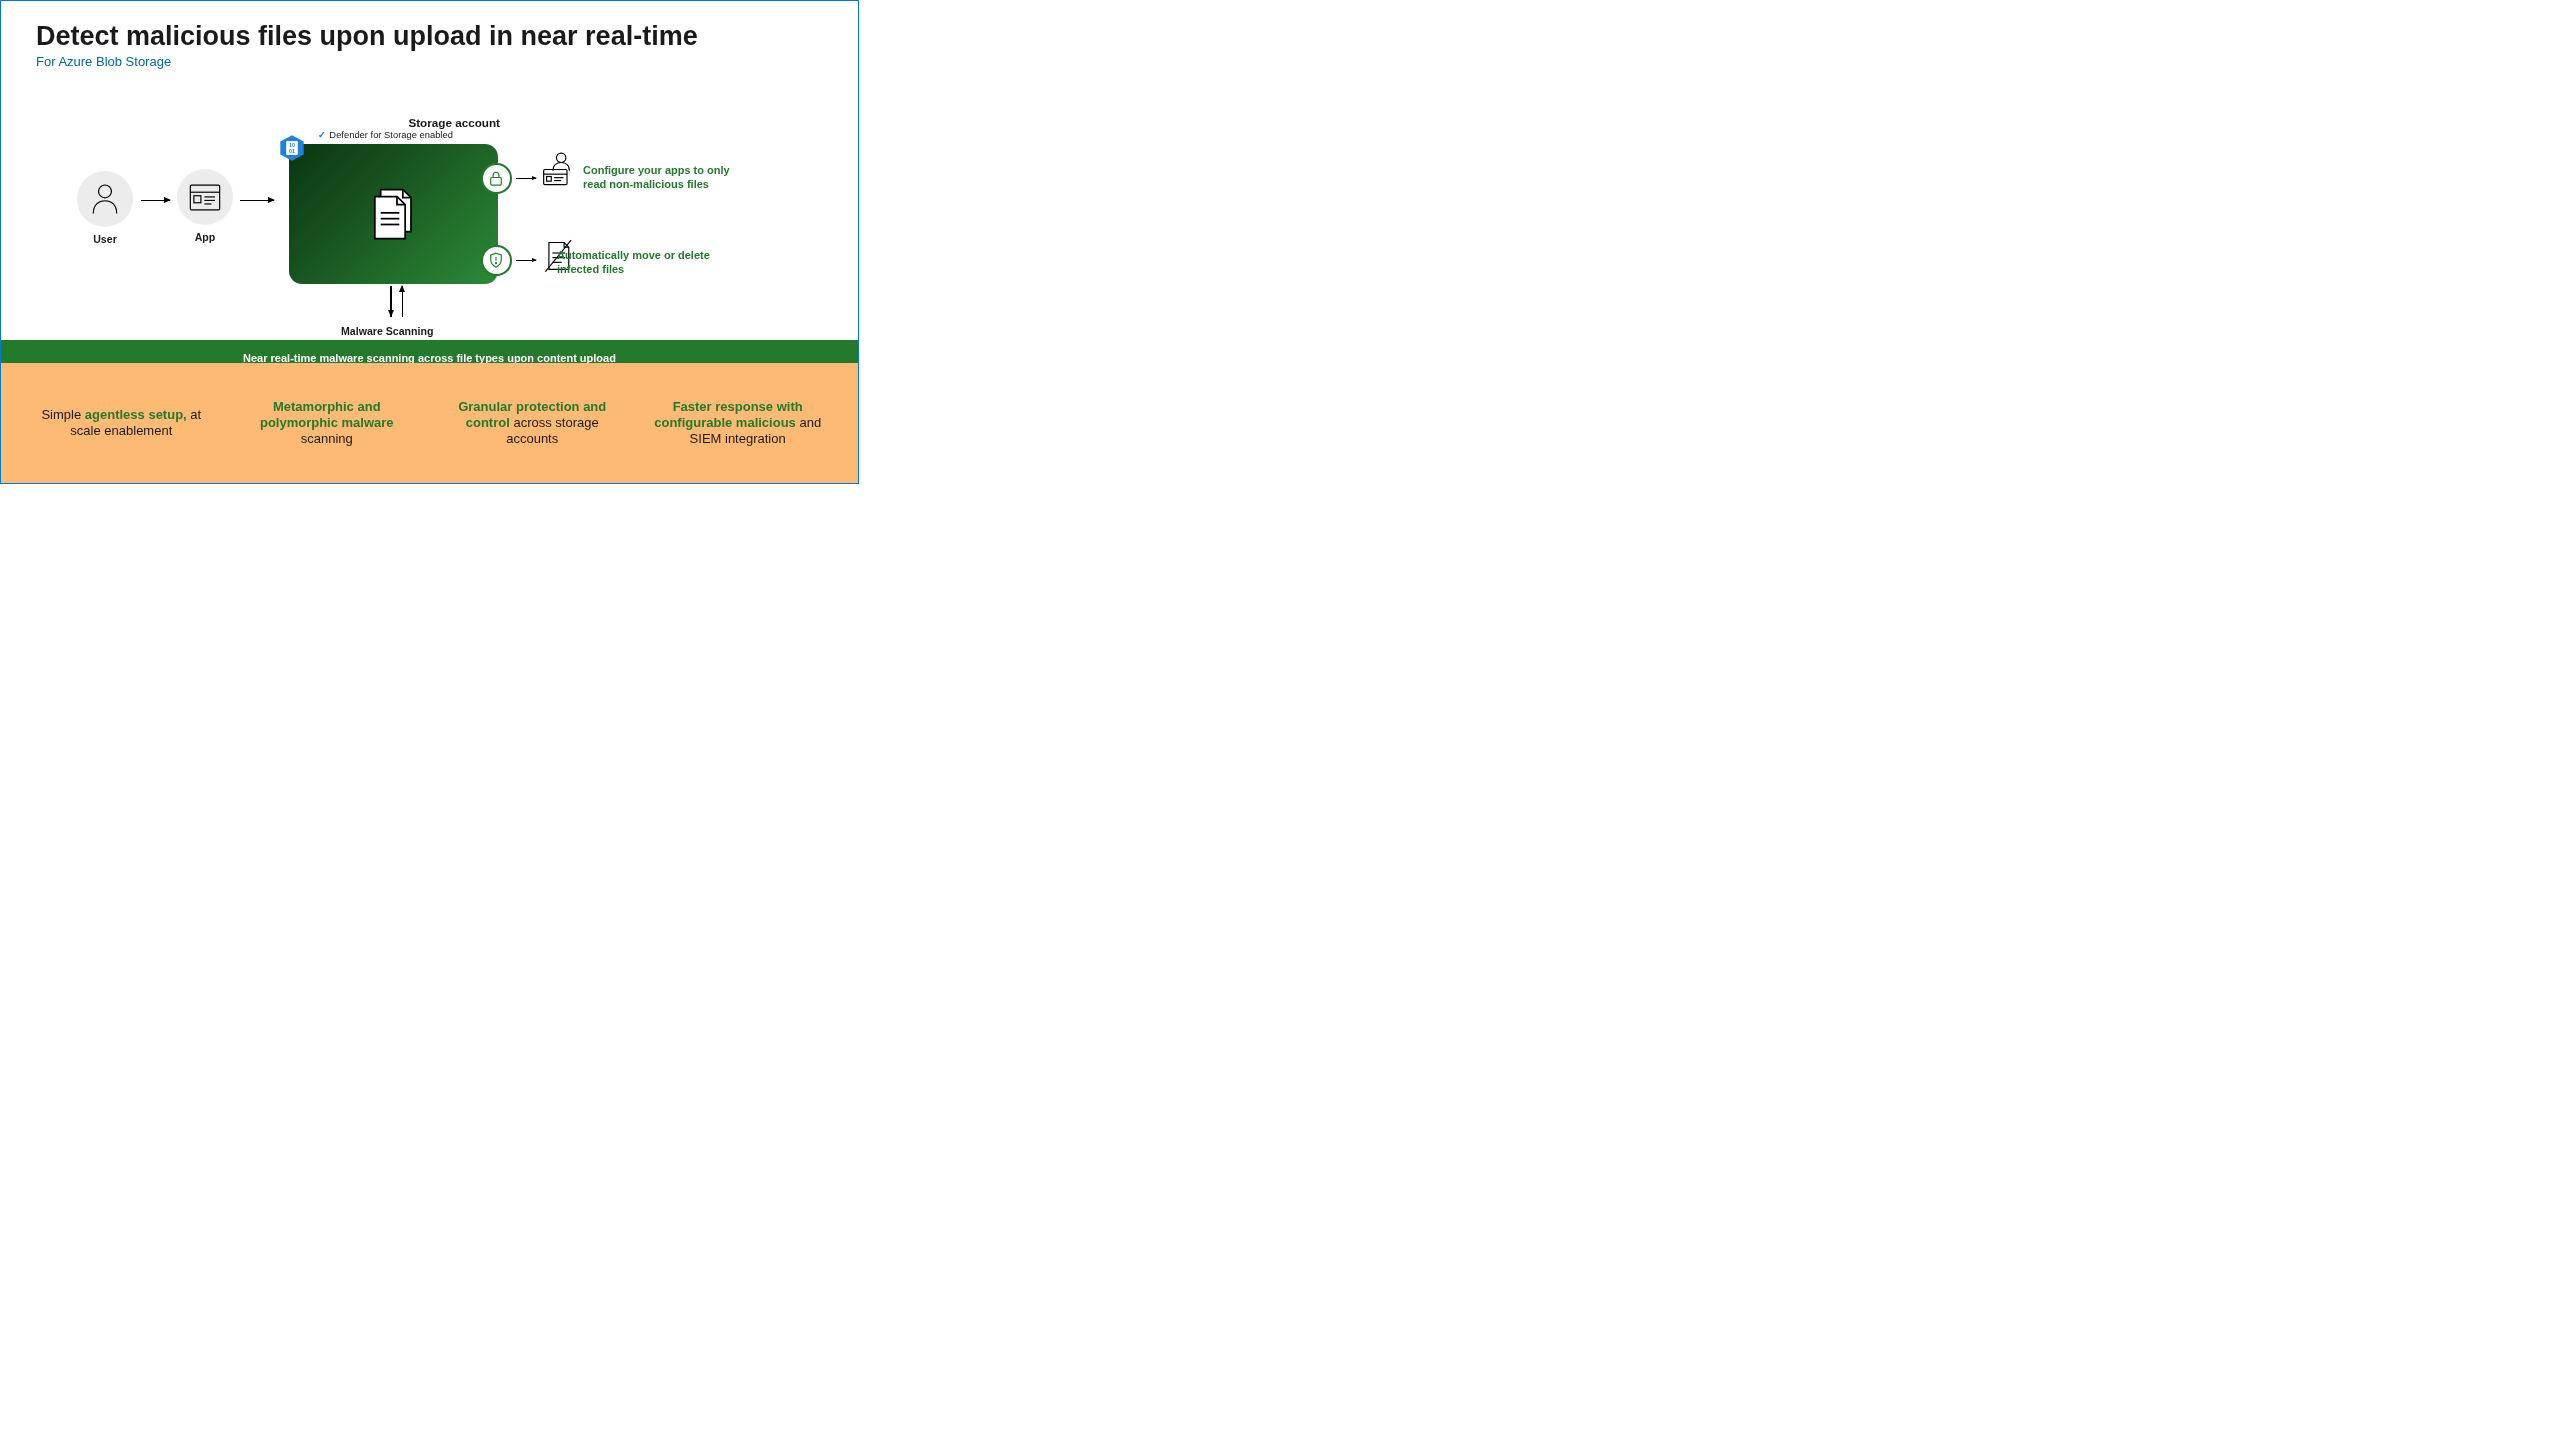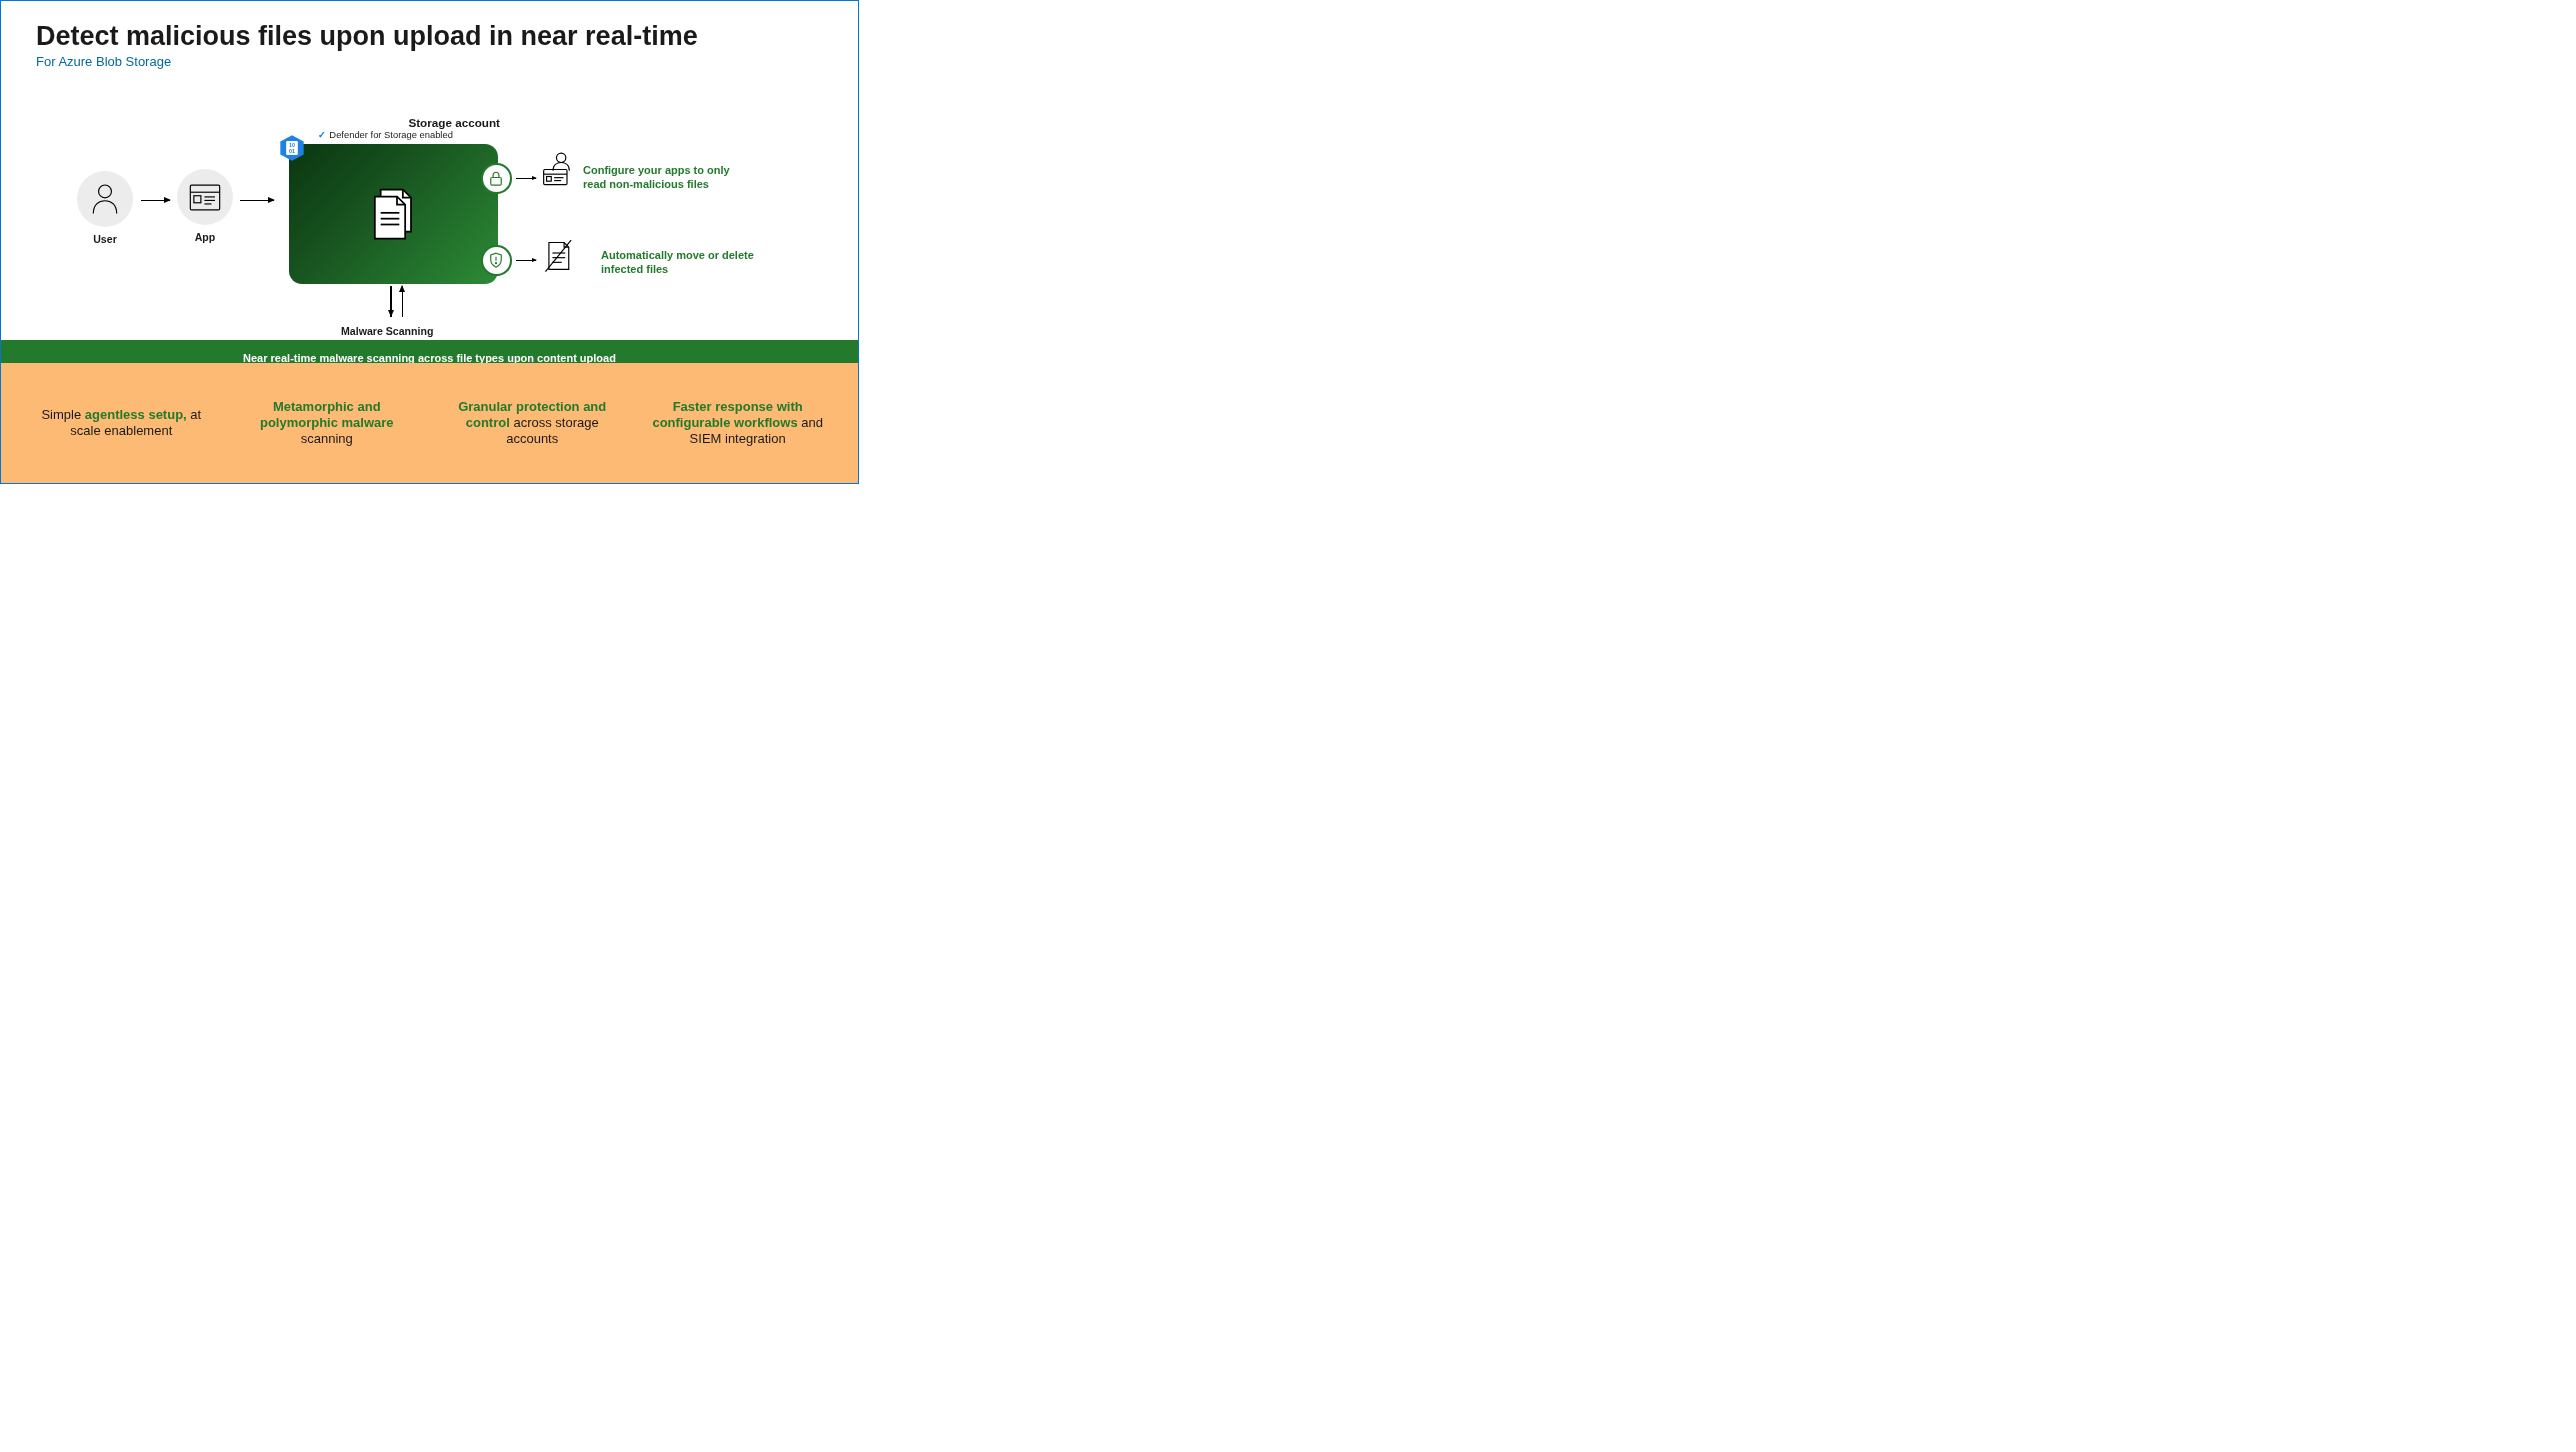--- a/index.html
+++ b/index.html
@@ -127,21 +127,21 @@
 
   .out-text {
     position: absolute;
     width: 164px;
     color: #237a2c;
     font-size: 11px;
     font-weight: 600;
     line-height: 1.3;
   }
   .out-text1 { left: 582px; top: 59px; }
-  .out-text2 { left: 600px; top: 144px; }
+  .out-text2 { left: 556px; top: 144px; }
 
   .down-arrows {
     position: absolute; left: 373px; top: 182px;
     width: 47px; height: 36px;
   }
   .down-arrows .a { position: absolute; width: 1.2px; background:#000; height: 30.5px; }
   .down-arrows .a1 { left: 16.4px; }
   .down-arrows .a2 { left: 28px; }
   .down-arrows .a1::after {
     content:""; position:absolute; left:-2.9px; bottom:-0.6px;
@@ -306,18 +306,18 @@
     <div class="feature">
       <span class="non">Simple </span><span class="g">agentless setup,</span><span class="non"> at scale enablement</span>
     </div>
     <div class="feature">
       <span class="non"></span><span class="g">Metamorphic and polymorphic malware</span><span class="non"> scanning</span>
     </div>
     <div class="feature">
       <span class="non"></span><span class="g">Granular protection and control</span><span class="non"> across storage accounts</span>
     </div>
     <div class="feature">
-      <span class="non"></span><span class="g">Faster response with configurable workflows</span><span class="non"> and SIEM integration</span>
+      <span class="non"></span><span class="g">Faster response with configurable malicious</span><span class="non"> and SIEM integration</span>
     </div>
   </div>
 
 </div>
 
 
 </body></html>

